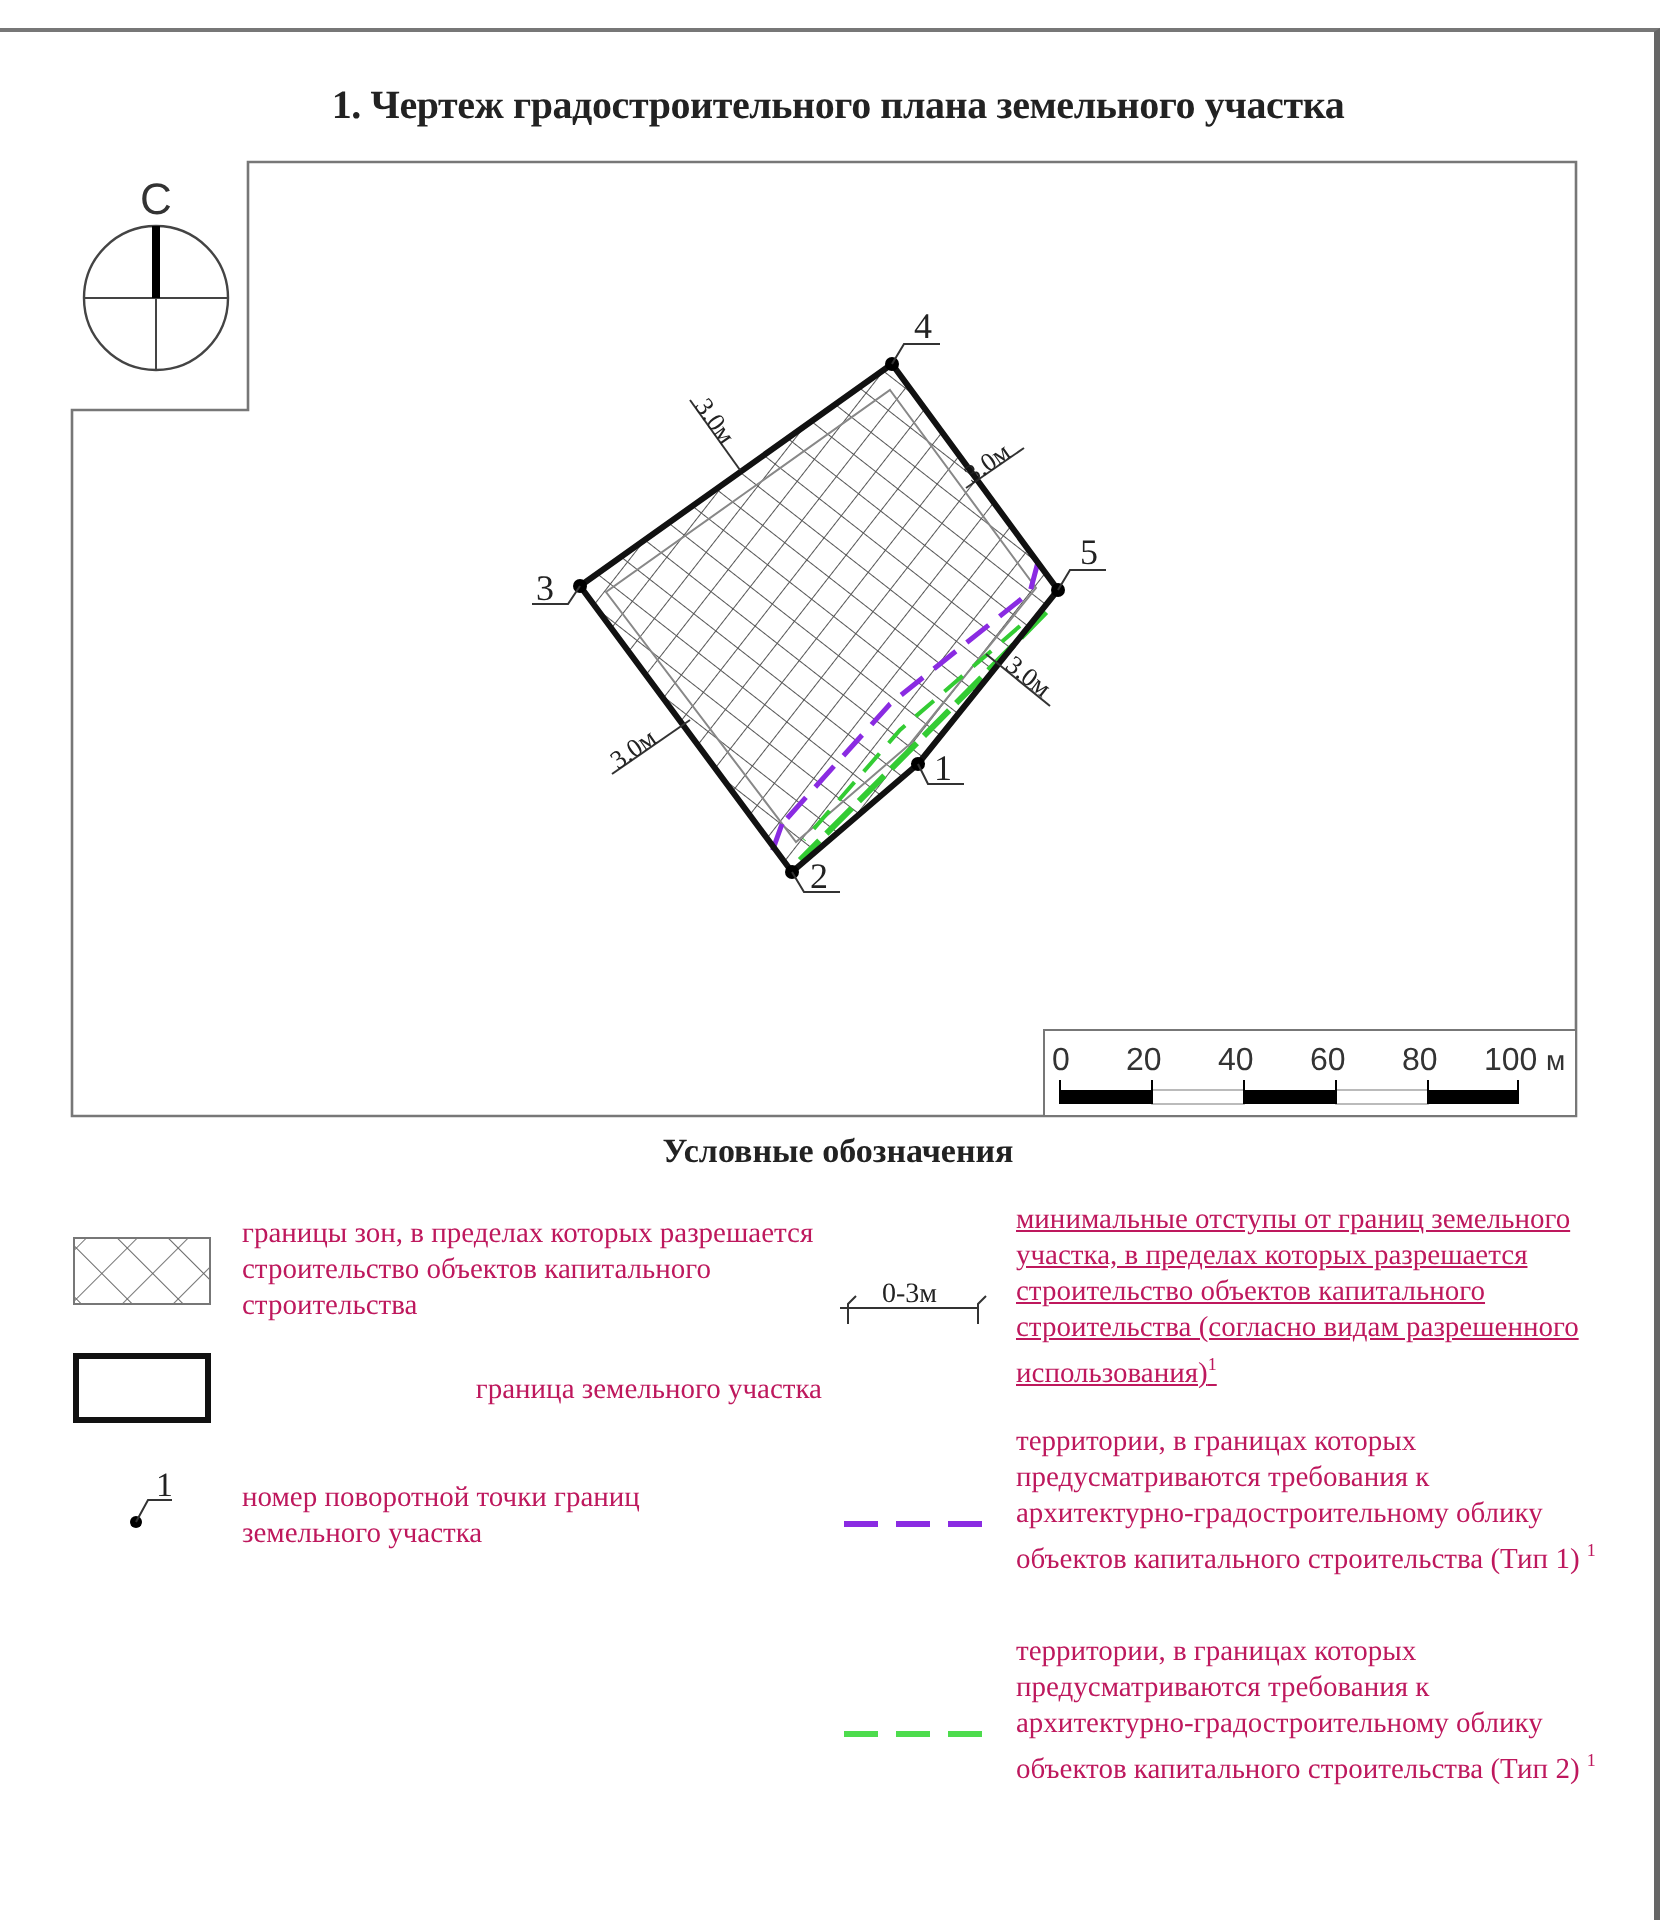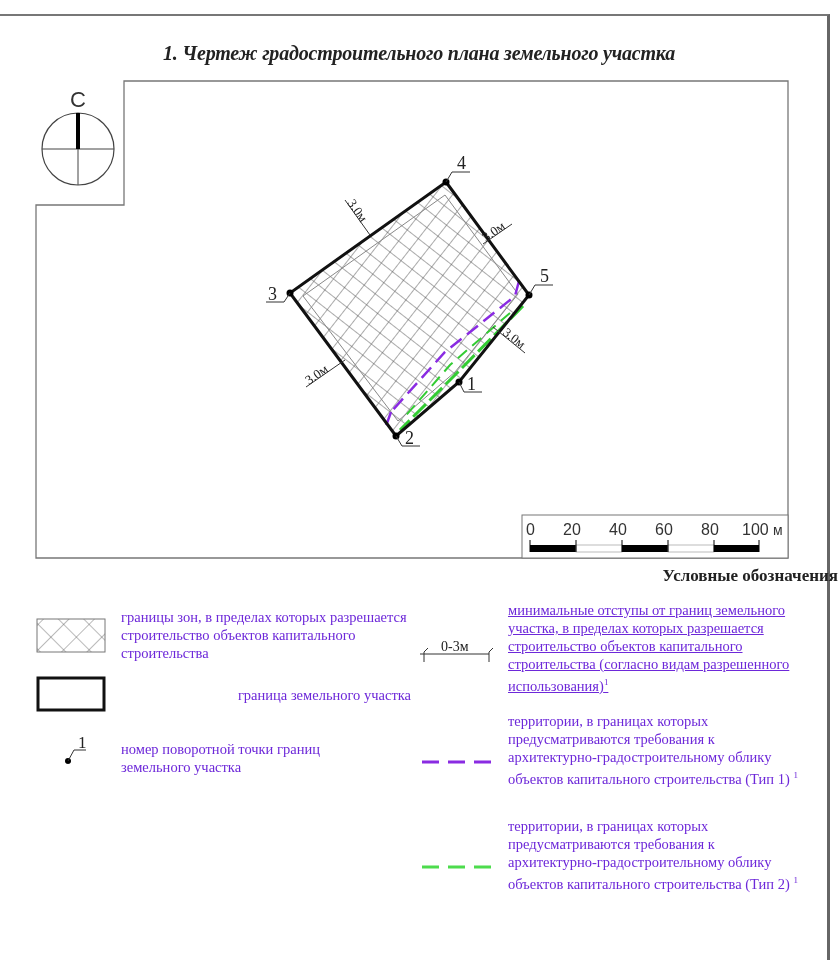--- a/index.html
+++ b/index.html
@@ -1,21 +1,21 @@
 <!DOCTYPE html>
 <html><head>
   <meta charset="utf-8">
   <style>
     html, body { margin: 0; padding: 0; background: #ffffff; }
     body { width: 838px; height: 960px; position: relative; overflow: hidden; font-family: "Liberation Serif", serif; color: #222; }
     .page-frame { position: absolute; left: 0; top: 14px; width: 830px; height: 946px; border-top: 2px solid #777; border-right: 3px solid #666; box-sizing: border-box; }
-    .title { position: absolute; left: 0; width: 838px; top: 42px; text-align: center; font-weight: bold; font-size: 20px; letter-spacing: -0.2px; font-style: italic; }
+    .title { position: absolute; left: 0; width: 838px; top: 42px; text-align: center; font-weight: bold; font-size: 20px; letter-spacing: -0.2px; }
     .drawing { position: absolute; left: 0; top: 0; }
-    .legend-title { position: absolute; left: 0; width: 838px; top: 566px; text-align: right; font-weight: bold; font-size: 17px; }
-    .legend-text { position: absolute; font-size: 14.5px; line-height: 18px; color: #6d28d9; }
+    .legend-title { position: absolute; left: 0; width: 838px; top: 566px; text-align: center; font-weight: bold; font-size: 17px; }
+    .legend-text { position: absolute; font-size: 14.5px; line-height: 18px; color: #be185d; }
     .legend-text sup { font-size: 9px; }
   </style>
 </head>
 <body>
 
 <div class="page-frame"></div>
 
 <div class="title">1. Чертеж градостроительного плана земельного участка</div>
 
 <svg class="drawing" width="838" height="960">

